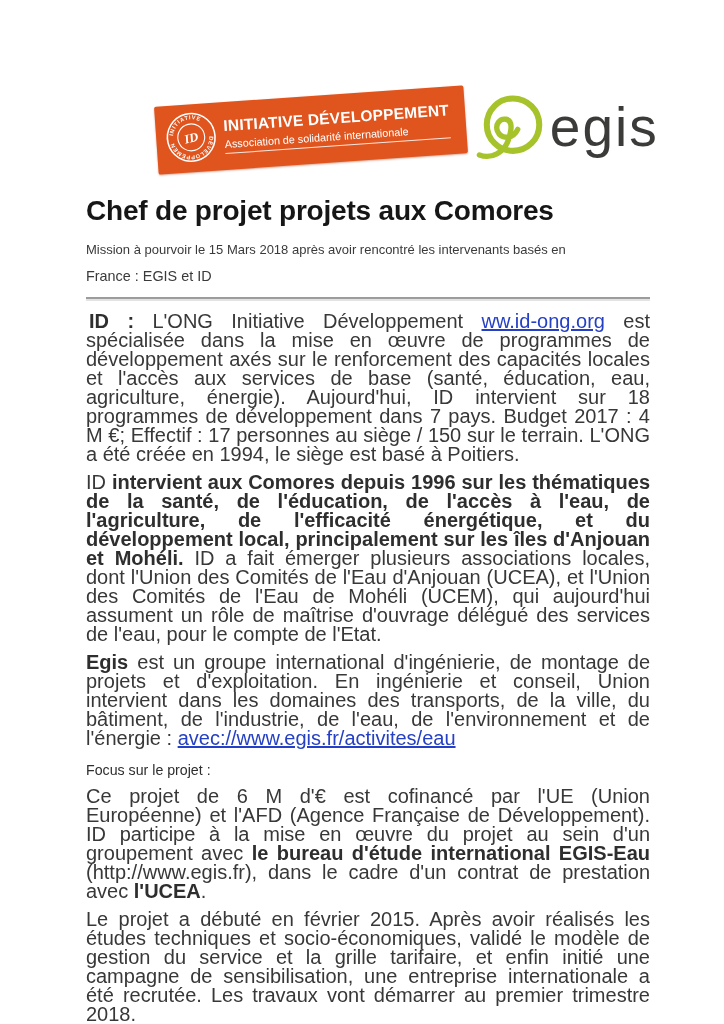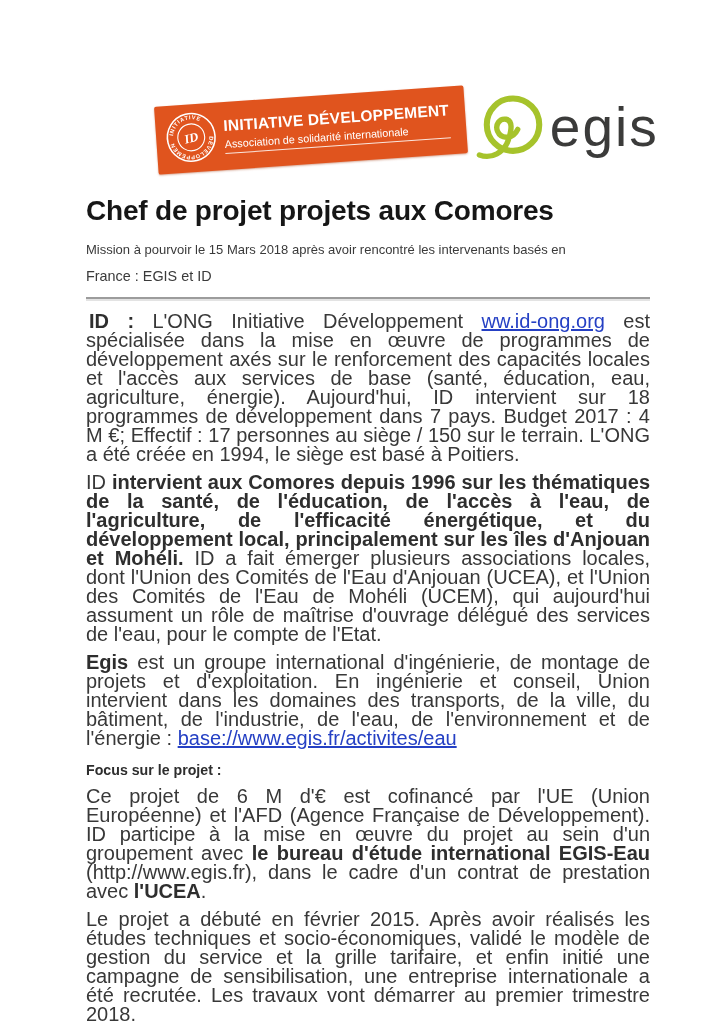--- a/index.html
+++ b/index.html
@@ -29,21 +29,21 @@
   
   h1.title{font-size:28px;color:#161616;margin:21px 0 0;font-weight:bold;letter-spacing:-.2px;}
   .sub1{margin-top:15px;font-size:13px;color:#3a3a3a;}
   .sub2{margin-top:11px;font-size:14.4px;color:#3a3a3a;}
   .divider{margin-top:13px;height:2px;background:#9c9c9c;box-shadow:0 2px 0 #e3e3e3;}
   
   p.body{margin:9px 0 0;font-size:20px;line-height:19px;text-align:justify;color:#383838;}
   p.p1{margin-top:13px;text-indent:3px;}
   .b{font-weight:bold;color:#2e2e2e;}
   a.lnk{color:#2540c4;text-decoration:underline;cursor:pointer;}
-  p.focus{margin:14px 0 0;font-size:14.2px;font-weight:bold;color:#2e2e2e;}
+  p.focus{margin:14px 0 0;font-size:14.2px;font-weight:normal;color:#2e2e2e;}
 </style>
 </head>
 <body>
 
 <div class="page">
 
   <div class="logos">
 
     <div class="id-logo">
       <svg class="id-stamp" viewBox="0 0 60 60">
@@ -79,21 +79,21 @@
 
   <div class="sub1">Mission à pourvoir le 15 Mars 2018 après avoir rencontré les intervenants basés en</div>
   <div class="sub2">France : EGIS et ID</div>
 
   <div class="divider"></div>
 
   <p class="body p1"><span class="b">ID : </span><span>L'ONG Initiative Développement </span><a class="lnk">ww.id-ong.org</a><span> est spécialisée dans la mise en œuvre de programmes de développement axés sur le renforcement des capacités locales et l'accès aux services de base (santé, éducation, eau, agriculture, énergie). Aujourd'hui, ID intervient sur 18 programmes de développement dans 7 pays. Budget 2017 : 4 M €; Effectif : 17 personnes au siège / 150 sur le terrain. L'ONG a été créée en 1994, le siège est basé à Poitiers.</span></p>
 
   <p class="body"><span>ID </span><span class="b">intervient aux Comores depuis 1996 sur les thématiques de la santé, de l'éducation, de l'accès à l'eau, de l'agriculture, de l'efficacité énergétique, et du développement local, principalement sur les îles d'Anjouan et Mohéli.</span><span> ID a fait émerger plusieurs associations locales, dont l'Union des Comités de l'Eau d'Anjouan (UCEA), et l'Union des Comités de l'Eau de Mohéli (UCEM), qui aujourd'hui assument un rôle de maîtrise d'ouvrage délégué des services de l'eau, pour le compte de l'Etat.</span></p>
 
-  <p class="body"><span class="b">Egis</span><span> est un groupe international d'ingénierie, de montage de projets et d'exploitation. En ingénierie et conseil, Union intervient dans les domaines des transports, de la ville, du bâtiment, de l'industrie, de l'eau, de l'environnement et de l'énergie : </span><a class="lnk">base://www.egis.fr/activites/eau</a></p>
+  <p class="body"><span class="b">Egis</span><span> est un groupe international d'ingénierie, de montage de projets et d'exploitation. En ingénierie et conseil, Union intervient dans les domaines des transports, de la ville, du bâtiment, de l'industrie, de l'eau, de l'environnement et de l'énergie : </span><a class="lnk">avec://www.egis.fr/activites/eau</a></p>
 
   <p class="focus">Focus sur le projet :</p>
 
 
   <p class="body"><span>Ce projet de 6 M d'€ est cofinancé par l'UE (Union Européenne) et l'AFD (Agence Française de Développement). ID participe à la mise en œuvre du projet au sein d'un groupement avec </span><span class="b">le bureau d'étude international EGIS-Eau</span><span> (http://www.egis.fr), dans le cadre d'un contrat de prestation avec </span><span class="b">l'UCEA</span><span>.</span></p>
 
   <p class="body">Le projet a débuté en février 2015. Après avoir réalisés les études techniques et socio-économiques, validé le modèle de gestion du service et la grille tarifaire, et enfin initié une campagne de sensibilisation, une entreprise internationale a été recrutée. Les travaux vont démarrer au premier trimestre 2018.</p>
 
 
 </div>

